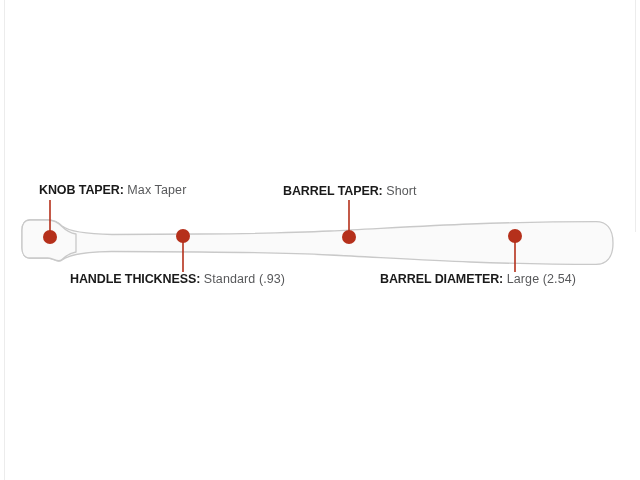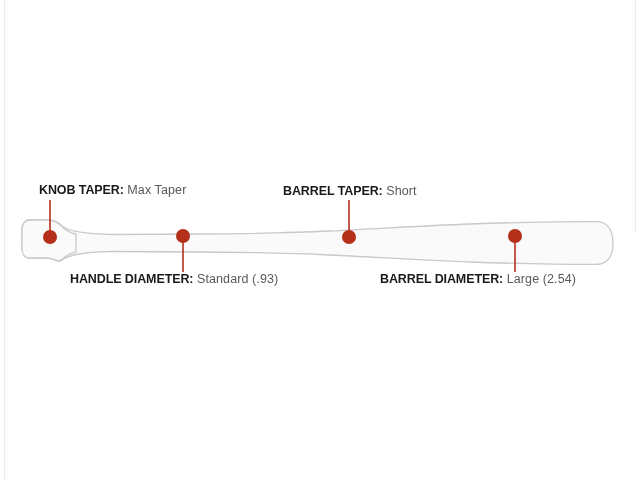--- a/index.html
+++ b/index.html
@@ -131,21 +131,21 @@
     <span class="ck">KNOB TAPER:</span>
     <span class="cv">Max Taper</span>
   </div>
 
   <div class="callout barrel-taper">
     <span class="ck">BARREL TAPER:</span>
     <span class="cv">Short</span>
   </div>
 
   <div class="callout handle-thick">
-    <span class="ck">HANDLE DIAMETER:</span>
+    <span class="ck">HANDLE THICKNESS:</span>
     <span class="cv">Standard (.93)</span>
   </div>
 
   <div class="callout barrel-diam">
     <span class="ck">BARREL DIAMETER:</span>
     <span class="cv">Large (2.54)</span>
   </div>
 
 </div>
 

